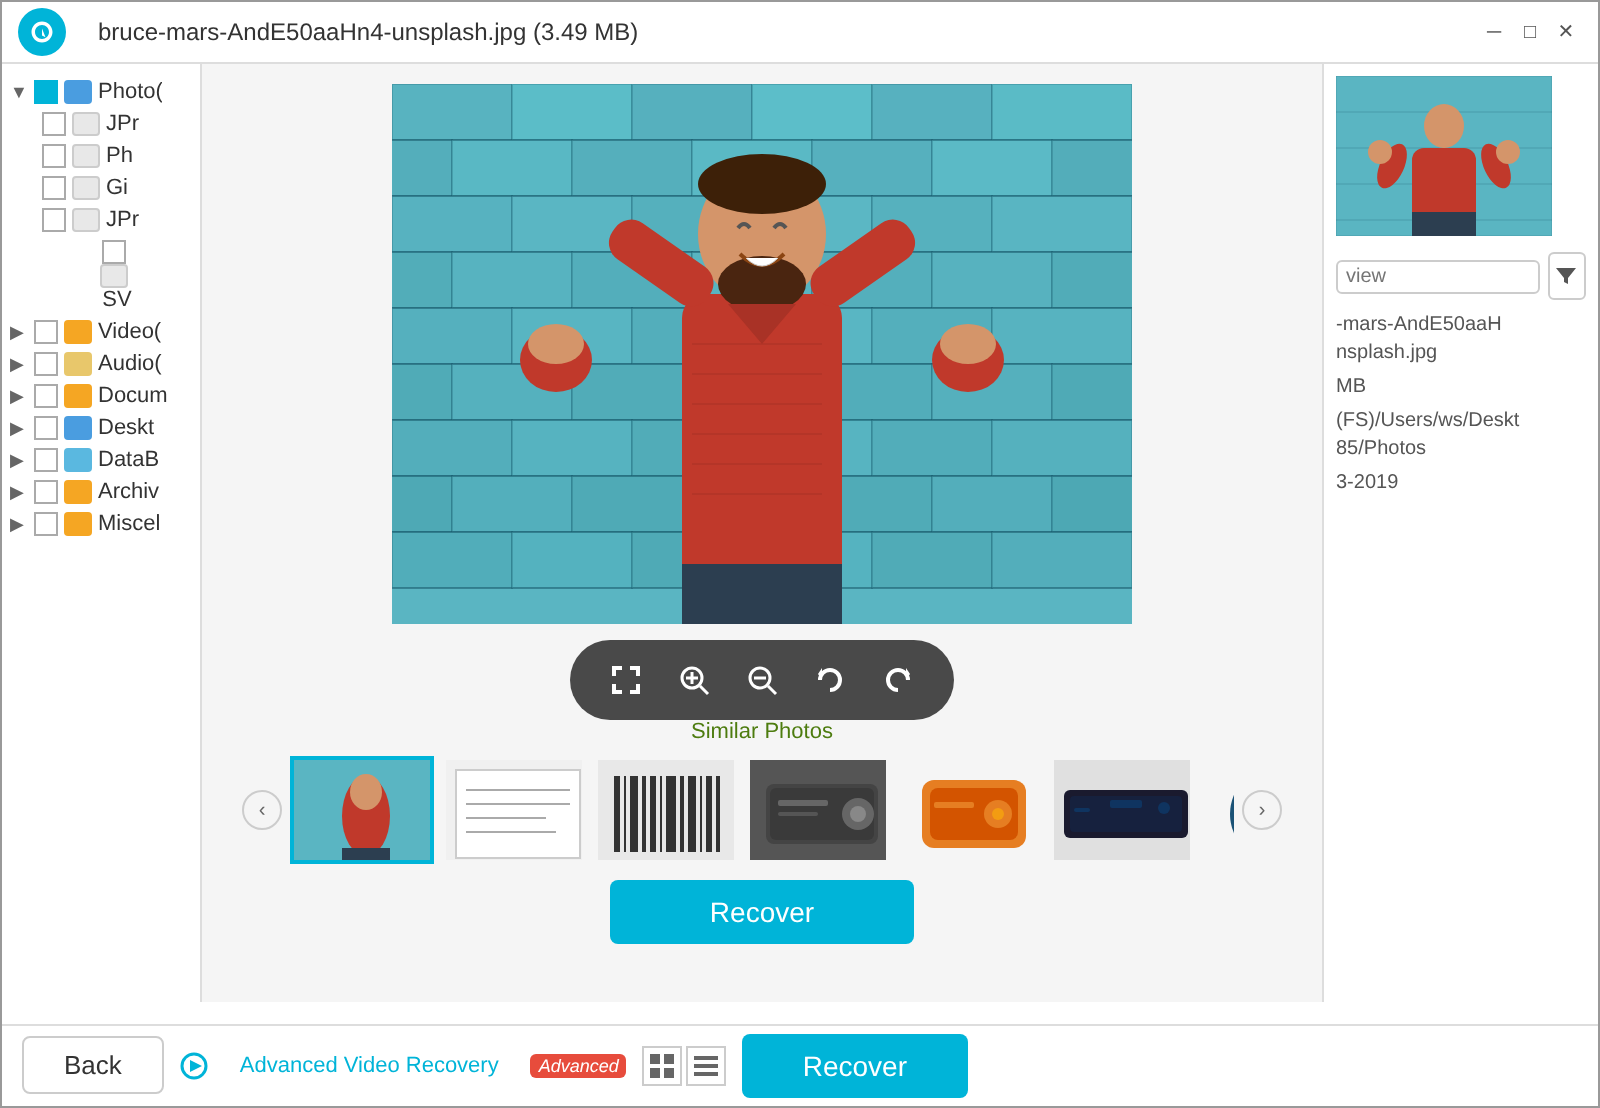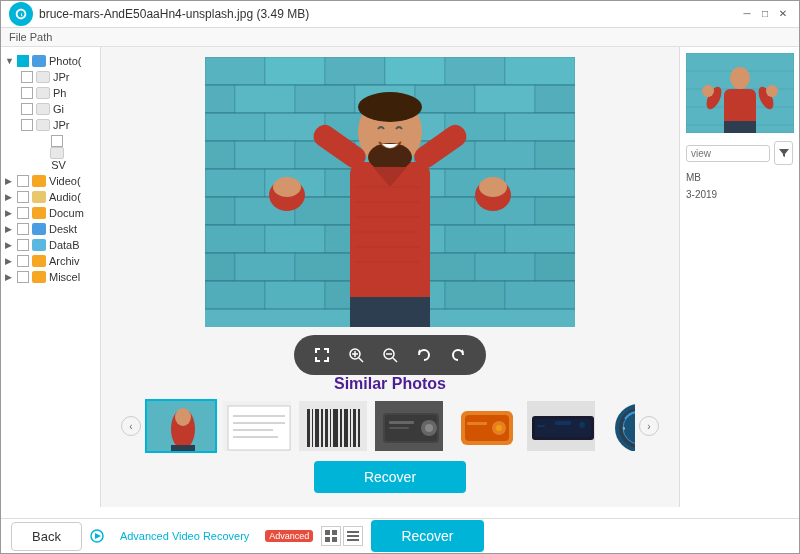--- a/index.html
+++ b/index.html
@@ -7,20 +7,21 @@
 
     
     .title-bar {
       background: #fff;
       border-bottom: 1px solid #ddd;
       display: flex;
       align-items: center;
       height: 32px;
       padding: 0 8px;
       user-select: none;
+      gap: 10px;
     }
     .title-bar-logo {
       width: 24px; height: 24px;
       background: #00b4d8;
       border-radius: 50%;
       display: flex; align-items: center; justify-content: center;
       margin-right: 6px;
       flex-shrink: 0;
     }
     .title-bar-logo svg { width: 14px; height: 14px; }
@@ -143,24 +144,23 @@
       border-radius: 50%;
     }
 
     
     .similar-section {
       width: 100%;
       padding: 0 10px;
     }
     .similar-title {
       text-align: center;
-      font-size: 16px;
-      color: #4c1d95;
+      font-size: 11px;
+      color: #4d7c0f;
       margin-bottom: 6px;
-      font-weight: bold;
     }
     .similar-strip {
       display: flex;
       align-items: center;
       gap: 4px;
     }
     .similar-nav {
       width: 20px; height: 20px;
       background: none;
       border: 1px solid #ccc;
@@ -198,21 +198,21 @@
       color: #fff;
       border: none;
       padding: 8px 50px;
       font-size: 14px;
       border-radius: 4px;
       cursor: pointer;
     }
 
     
     .right-panel {
-      width: 120px;
+      width: 138px;
       background: #fff;
       border-left: 1px solid #ddd;
       display: flex;
       flex-direction: column;
       padding: 6px;
       overflow-y: auto;
     }
     .right-panel-thumb {
       width: 108px;
       height: 80px;
@@ -288,20 +288,21 @@
       display: flex;
       align-items: center;
       gap: 16px;
     }
     .advanced-badge {
       background: #e74c3c;
       color: #fff;
       font-size: 9px;
       padding: 1px 4px;
       border-radius: 3px;
+      font-style: italic;
     }
     .grid-view-btns {
       display: flex;
       gap: 2px;
     }
     .grid-btn {
       width: 20px; height: 20px;
       background: none;
       border: 1px solid #ccc;
       cursor: pointer;
@@ -357,23 +358,20 @@
       </svg>
     </div>
     <span class="title-bar-title">bruce-mars-AndE50aaHn4-unsplash.jpg (3.49 MB)</span>
     <div class="window-controls">
       <button class="wc-btn">─</button>
       <button class="wc-btn">□</button>
       <button class="wc-btn close">✕</button>
     </div>
   </div>
 
-  <div class="file-path-bar">
-    <span>File Path</span>
-  </div>
 
   <div class="main-layout">
 
     <div class="sidebar">
 
       <div class="tree-item">
         <span class="arrow">▼</span>
         <div class="checkbox checked"></div>
         <div class="folder-icon blue"></div>
         <span class="tree-label">Photo(</span>
@@ -754,21 +752,29 @@
         <input type="text" class="right-panel-search" style="font-size: 10px; padding: 2px 4px;" placeholder="view">
         <button class="right-filter-btn">
           <svg width="12" height="12" viewBox="0 0 12 12" fill="#555">
             <path d="M1 2h10l-4 5v3l-2-1V7z"></path>
           </svg>
         </button>
       </div>
 
       <div class="right-panel-section">
         <div class="info-row">
+          <span>-mars-AndE50aaH</span>
+          <span>nsplash.jpg</span>
+        </div>
+        <div class="info-row">
           <span>MB</span>
+        </div>
+        <div class="info-row">
+          <span>(FS)/Users/ws/Deskt</span>
+          <span>85/Photos</span>
         </div>
         <div class="info-row">
           <span>3-2019</span>
         </div>
       </div>
     </div>
   </div>
 
   <div class="bottom-bar">
     <button class="back-btn">Back</button>

